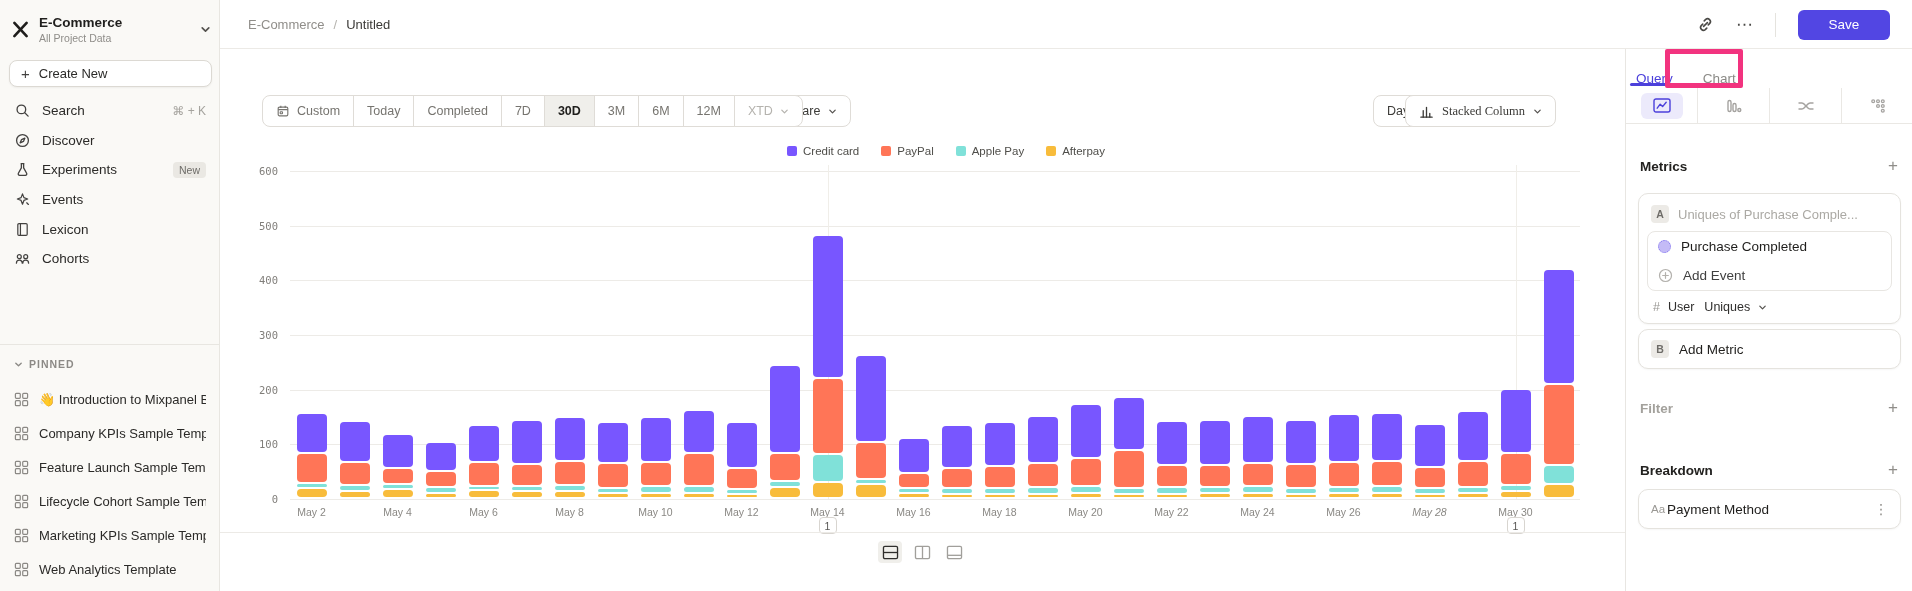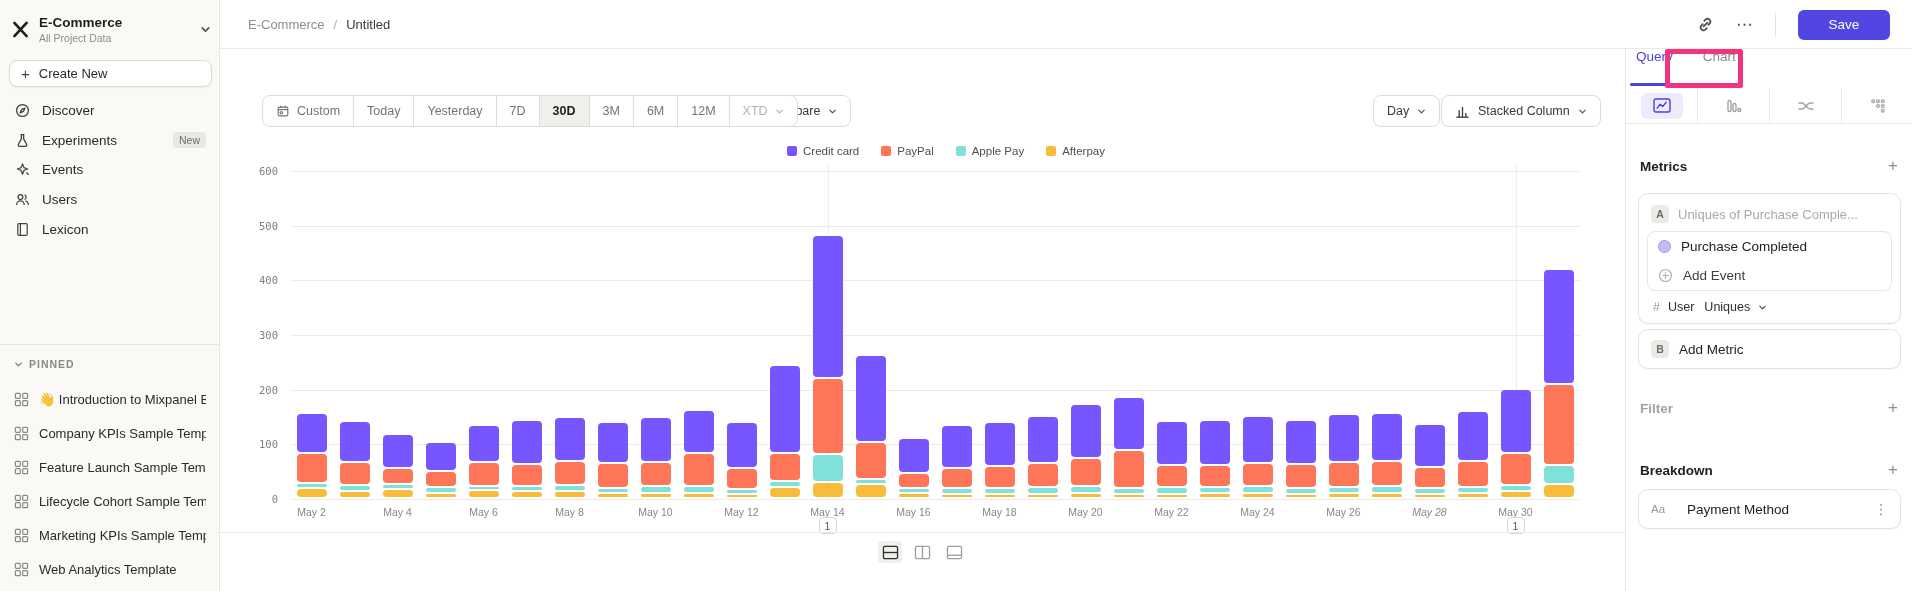--- a/index.html
+++ b/index.html
@@ -62,21 +62,21 @@
   .bar-seg { position:absolute; border-radius:4px; cursor:pointer; }
   .ann-badge { position:absolute; top:352px; width:18px; height:17px; background:#fff; border:1px solid #D8D5D0; border-radius:4px; font-size:10.5px; color:#575654; display:flex; align-items:center; justify-content:center; cursor:pointer; }
   #chart-bottom-divider { position:absolute; left:220px; top:532px; width:1405px; height:1px; background:#ECEAE6; }
   #layout-toggles { position:absolute; left:878px; top:541px; display:flex; gap:8px; }
   .lt-btn { width:24px; height:22px; display:flex; align-items:center; justify-content:center; border-radius:4px; cursor:pointer; }
   .lt-btn.active { background:#F0EFEB; }
 
   
   #rpanel { position:absolute; left:1625px; top:49px; width:287px; height:542px; background:#fff; border-left:1px solid #E8E6E2; z-index:2; }
   .rp-tabs { position:absolute; left:0; top:0; width:287px; height:37px; display:flex; align-items:center; padding-left:8px; gap:26px; }
-  .rp-tab { font-size:13.5px; color:#8B8A86; padding:0 2px; cursor:pointer; height:37px; display:flex; align-items:flex-start; }
+  .rp-tab { font-size:13.5px; color:#8B8A86; padding:0 2px; cursor:pointer; height:37px; display:flex; align-items:flex-end; }
   .rp-tab.active { color:#4C40DB; font-weight:500; }
   .rp-underline { position:absolute; left:4px; top:34px; width:54px; height:3px; background:#4C40DB; border-radius:2px; }
   .pink-box { position:absolute; left:39px; top:0; width:78px; height:39px; border:5px solid #F2337F; border-radius:2px; z-index:6; pointer-events:none; }
   .rp-icons { position:absolute; left:0; top:39px; width:287px; height:36px; display:flex; border-bottom:1px solid #EAE8E4; }
   .rp-cell { flex:1; display:flex; align-items:center; justify-content:center; border-right:1px solid #EAE8E4; cursor:pointer; }
   .rp-cell:last-child { border-right:none; }
   .rp-pill { width:42px; height:26px; background:#ECEAFB; border-radius:6px; display:flex; align-items:center; justify-content:center; }
   .rp-section-h { position:absolute; left:14px; right:14px; display:flex; align-items:flex-end; justify-content:space-between; font-size:13.5px; font-weight:700; color:#232220; }
   .rp-section-h.ghost-h { color:#A3A19C; }
   .plus-btn { font-size:17px; font-weight:400; color:#8F8D89; cursor:pointer; line-height:1; }
@@ -84,21 +84,21 @@
   .badge-sq { width:18px; height:18px; background:#ECEAE6; border-radius:4px; font-size:10.5px; font-weight:700; color:#6E6C68; display:flex; align-items:center; justify-content:center; flex:0 0 auto; }
   .rowA { display:flex; align-items:center; gap:9px; padding:11px 12px 8px; font-size:13px; color:#ABA9A4; white-space:nowrap; overflow:hidden; }
   .inner-card { margin:0 8px; border:1px solid #E8E6E2; border-radius:8px; }
   .ic-row { height:29px; display:flex; align-items:center; gap:10px; padding:0 10px; font-size:13.5px; color:#1F1E1C; cursor:pointer; }
   .ic-row.ghost { color:#404040; }
   .event-dot { width:13px; height:13px; border-radius:50%; background:#C4BBF6; border:1.5px dotted #7B6CEF; flex:0 0 auto; }
   .measure-row { height:32px; display:flex; align-items:center; gap:8px; padding:0 14px; font-size:12.5px; color:#2F2E2C; }
   .measure-row .hash { color:#9A9894; }
   .measure-row .chev { color:#55534F; display:flex; }
   .cardB-row { height:38px; display:flex; align-items:center; gap:10px; padding:0 12px; font-size:13.5px; color:#1F1E1C; cursor:pointer; }
-  .bd-row { height:38px; display:flex; align-items:center; gap:22px; padding:0 12px; font-size:13.5px; color:#1F1E1C; }
+  .bd-row { height:38px; display:flex; align-items:center; gap:2px; padding:0 12px; font-size:13.5px; color:#1F1E1C; }
   .aa-badge { font-size:11.5px; color:#9A9894; flex:0 0 auto; }
   .vdots { margin-left:auto; color:#8F8D89; font-size:14px; cursor:pointer; }
   #scrollbar { position:absolute; left:1905px; top:62px; width:5px; height:84px; background:#D6D4D0; border-radius:3px; }
 </style>
 </head>
 <body>
 
 <div id="app">
 
   <aside id="sidebar">
@@ -123,20 +123,30 @@
     </div>
 
     <div class="create-btn">
       <span class="plus-g">+</span>
       <span>Create New</span>
     </div>
 
     <nav id="menu">
       <div class="menu-item">
         <span class="mi-ico">
+            <svg width="15" height="15" viewBox="0 0 16 16" fill="none" stroke="currentColor" stroke-width="1.4" stroke-linecap="round">
+              <circle cx="6.8" cy="6.8" r="4.6"></circle>
+              <path d="M10.4 10.4L14 14"></path>
+            </svg>
+          </span>
+        <span>Search</span>
+        <span class="mi-right">⌘ + K</span>
+      </div>
+      <div class="menu-item">
+        <span class="mi-ico">
             <svg width="15" height="15" viewBox="0 0 16 16" fill="none" stroke="currentColor" stroke-width="1.4">
               <circle cx="8" cy="8" r="6.3"></circle>
               <path d="M10.5 5.5L9 9l-3.5 1.5L7 7z" stroke-linejoin="round"></path>
             </svg>
           </span>
         <span>Discover</span>
       </div>
       <div class="menu-item">
         <span class="mi-ico">
             <svg width="15" height="15" viewBox="0 0 16 16" fill="none" stroke="currentColor" stroke-width="1.4" stroke-linejoin="round">
@@ -150,36 +160,36 @@
         <span class="mi-ico">
             <svg width="15" height="15" viewBox="0 0 16 16" fill="none" stroke="currentColor" stroke-width="1.3" stroke-linejoin="round">
               <path d="M8 2l1.5 4L13.5 7.5 9.5 9 8 13 6.5 9 2.5 7.5 6.5 6z"></path>
               <path d="M12.5 11.5l1.8 1.8" stroke-linecap="round"></path>
             </svg>
           </span>
         <span>Events</span>
       </div>
       <div class="menu-item">
         <span class="mi-ico">
-            <svg width="15" height="15" viewBox="0 0 16 16" fill="none" stroke="currentColor" stroke-width="1.3" stroke-linecap="round">
-              <circle cx="5.8" cy="5.4" r="2.6"></circle>
-              <path d="M1.8 13.4c0-2.2 1.8-4 4-4s4 1.8 4 4"></path>
-              <path d="M10.6 3.3a2.6 2.6 0 010 4.4M11.5 9.6c1.6.5 2.7 2 2.7 3.8"></path>
-            </svg>
-          </span>
-        <span>Users</span>
-      </div>
-      <div class="menu-item">
-        <span class="mi-ico">
             <svg width="15" height="15" viewBox="0 0 16 16" fill="none" stroke="currentColor" stroke-width="1.3">
               <rect x="3" y="1.8" width="10" height="12.4" rx="1.2"></rect>
               <path d="M5.8 1.8v12.4"></path>
             </svg>
           </span>
         <span>Lexicon</span>
+      </div>
+      <div class="menu-item">
+        <span class="mi-ico">
+            <svg width="15" height="15" viewBox="0 0 16 16" fill="none" stroke="currentColor" stroke-width="1.3" stroke-linecap="round">
+              <circle cx="4.6" cy="6" r="2.1"></circle>
+              <circle cx="11.4" cy="6" r="2.1"></circle>
+              <path d="M1.5 13c0-1.8 1.4-3.2 3.1-3.2S7.7 11.2 7.7 13M8.3 13c0-1.8 1.4-3.2 3.1-3.2s3.1 1.4 3.1 3.2"></path>
+            </svg>
+          </span>
+        <span>Cohorts</span>
       </div>
     </nav>
 
     <div class="side-divider"></div>
 
     <div class="pinned-header">
       <span style="display:flex;">
           <svg width="9" height="9" viewBox="0 0 10 10">
             <path d="M2 3.5l3 3 3-3" fill="none" stroke="#8C8A86" stroke-width="1.5" stroke-linecap="round" stroke-linejoin="round"></path>
           </svg>
@@ -284,21 +294,21 @@
             <path d="M2.5 6.5h11M5.5 2v2.5M10.5 2v2.5"></path>
             <rect x="4.8" y="8.8" width="2.6" height="2.4" rx="0.5"></rect>
           </svg>
         </span>
         <span>Custom</span>
       </div>
       <div class="seg-btn">
         <span>Today</span>
       </div>
       <div class="seg-btn">
-        <span>Yesterday</span>
+        <span>Completed</span>
       </div>
       <div class="seg-btn">
         <span>7D</span>
       </div>
       <div class="seg-btn active">
         <span>30D</span>
       </div>
       <div class="seg-btn">
         <span>3M</span>
       </div>
@@ -326,21 +336,21 @@
       </span>
   </div>
   <div class="pill-btn" style="left:1373px;">
     <span>Day</span>
     <span class="chev">
         <svg width="9" height="9" viewBox="0 0 10 10">
           <path d="M2 3.5l3 3 3-3" fill="none" stroke="currentColor" stroke-width="1.4" stroke-linecap="round" stroke-linejoin="round"></path>
         </svg>
       </span>
   </div>
-  <div class="pill-btn" style="left:1441px;">
+  <div class="pill-btn" style="left:1405px;font-family:Liberation Serif, serif;">
     <span style="display:flex;">
         <svg width="15" height="15" viewBox="0 0 16 16" fill="none" stroke="#3B3A37" stroke-width="1.4" stroke-linecap="round">
           <path d="M2 14h12"></path>
           <path d="M4.5 14V7M8 14V3.5M11.5 14v-4"></path>
         </svg>
       </span>
     <span>Stacked Column</span>
     <span class="chev">
         <svg width="9" height="9" viewBox="0 0 10 10">
           <path d="M2 3.5l3 3 3-3" fill="none" stroke="currentColor" stroke-width="1.4" stroke-linecap="round" stroke-linejoin="round"></path>

